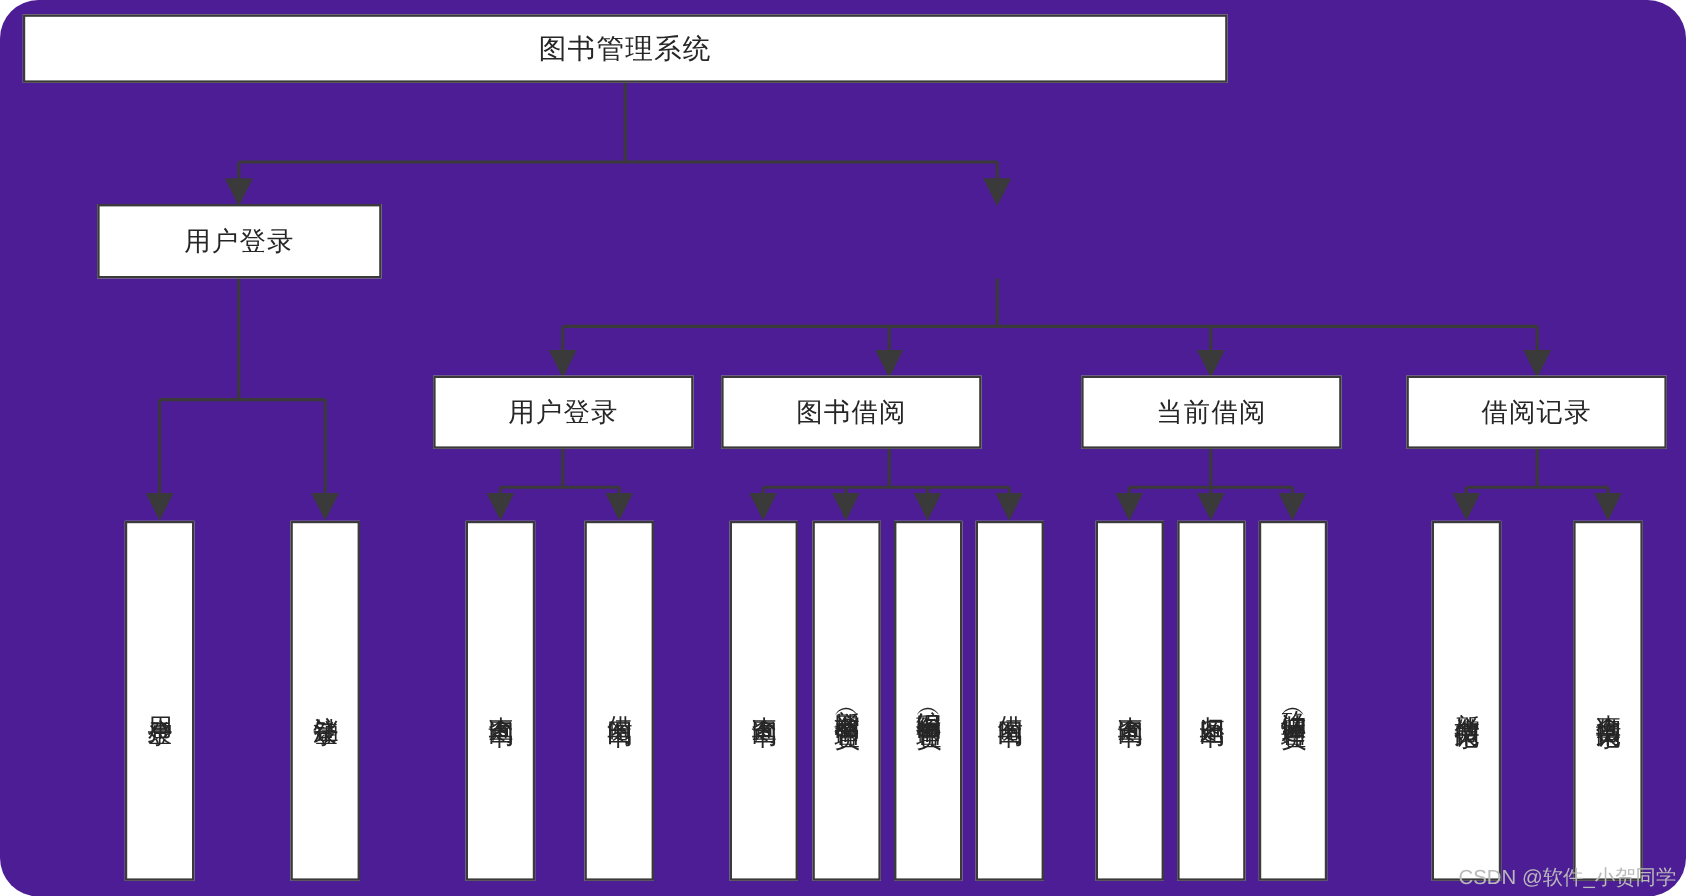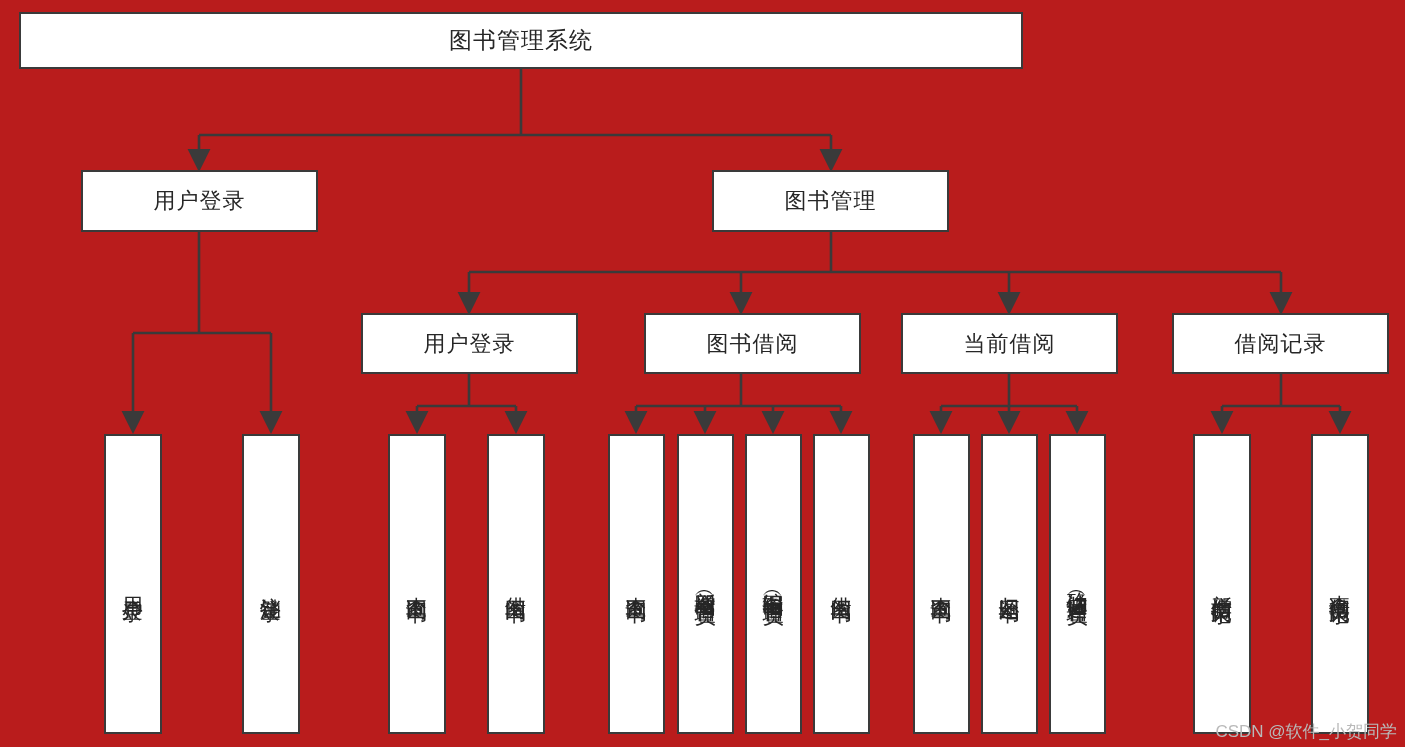--- a/index.html
+++ b/index.html
@@ -7,22 +7,23 @@
     padding: 0;
     background: #ffffff;
   }
   body {
     font-family: "Liberation Sans", "DejaVu Sans", sans-serif;
   }
   #diagram-root {
     position: relative;
     width: 1405px;
     height: 747px;
-    background: #b91c1c;
+    background: #4c1d95;
     overflow: hidden;
+    border-radius: 32px;
   }
   svg.wires {
     position: absolute;
     left: 0;
     top: 0;
     width: 1405px;
     height: 747px;
   }
   .node {
     position: absolute;
@@ -122,28 +123,25 @@
     </g>
   </svg>
 
   <div class="node horiz root" style="left:19px; top:12px; width:1004px; height:57px;">
     <span class="label">图书管理系统</span>
   </div>
 
   <div class="node horiz" style="left:81px; top:170px; width:237px; height:62px;">
     <span class="label">用户登录</span>
   </div>
-  <div class="node horiz" style="left:712px; top:170px; width:237px; height:62px;">
-    <span class="label">图书管理</span>
-  </div>
 
   <div class="node horiz" style="left:361px; top:313px; width:217px; height:61px;">
     <span class="label">用户登录</span>
   </div>
-  <div class="node horiz" style="left:644px; top:313px; width:217px; height:61px;">
+  <div class="node horiz" style="left:601px; top:313px; width:217px; height:61px;">
     <span class="label">图书借阅</span>
   </div>
   <div class="node horiz" style="left:1172px; top:313px; width:217px; height:61px;">
     <span class="label">借阅记录</span>
   </div>
   <div class="node horiz" style="left:901px; top:313px; width:217px; height:61px;">
     <span class="label">当前借阅</span>
   </div>
 
   <div class="node vert" style="left:104px; top:434px; width:58px; height:300px;">

